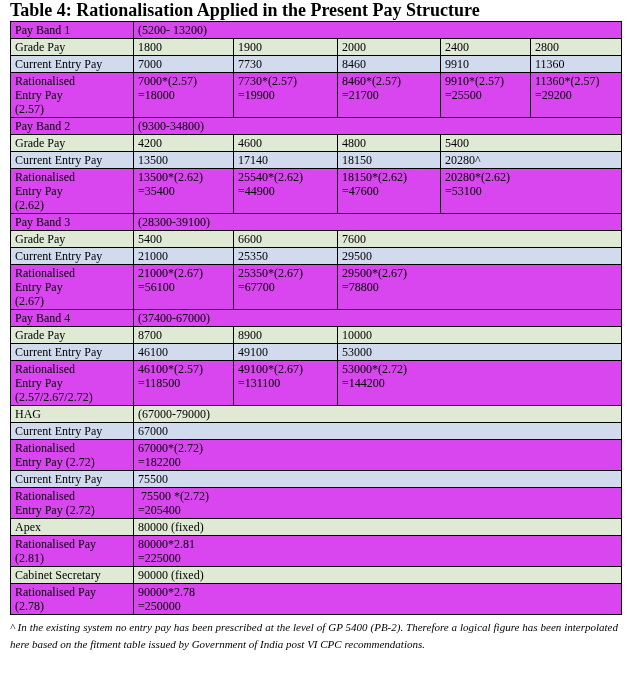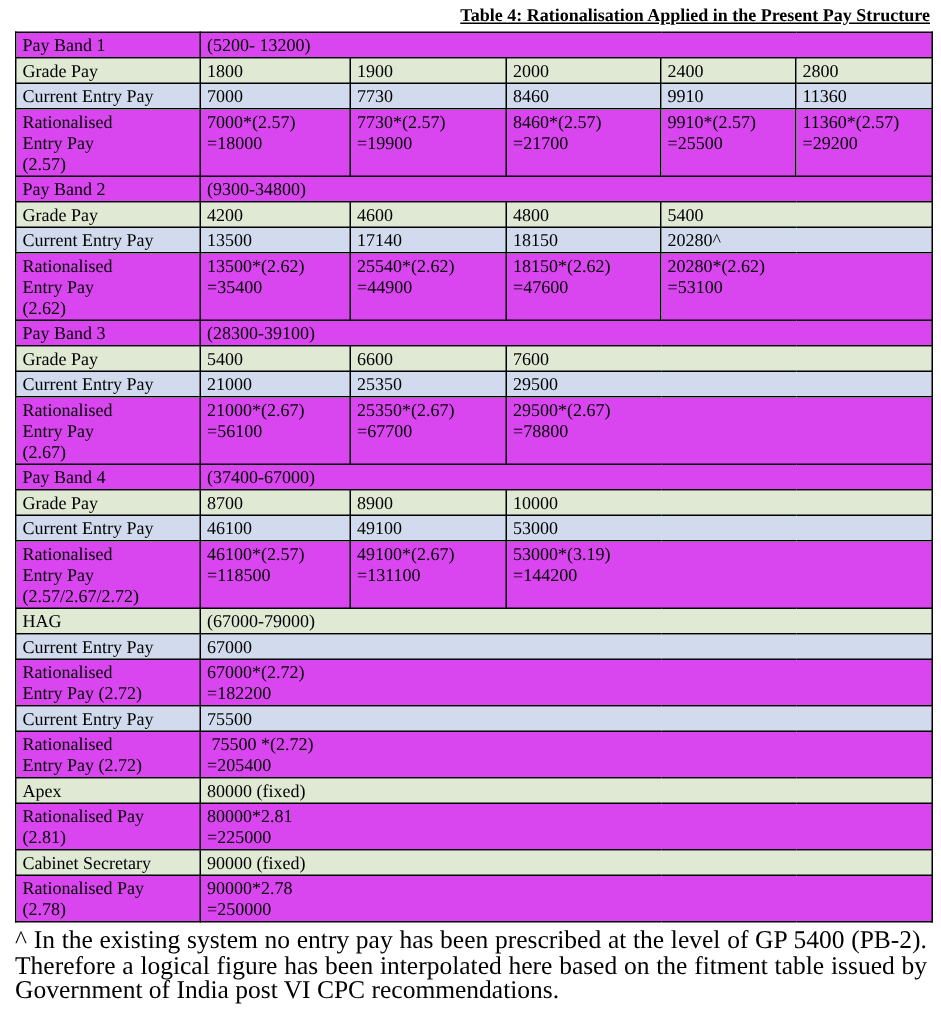--- a/index.html
+++ b/index.html
@@ -14,26 +14,25 @@
     font-family: "Liberation Serif", serif;
     color: #000000;
   }
   .page {
     width: 627px;
     height: 676px;
     box-sizing: border-box;
     padding: 2px 7px 0 10px;
   }
   .title {
-    text-align: right;
+    text-align: left;
     font-weight: bold;
-    font-size: 12px;
+    font-size: 18px;
     line-height: 15px;
     margin: 1px 0 3px 0;
-    text-decoration: underline;
   }
   table.pay-table {
     border-collapse: collapse;
     table-layout: fixed;
     width: 611px;
     font-size: 12px;
   }
   table.pay-table td {
     border: 1px solid var(--border, #000);
     vertical-align: top;
@@ -48,21 +47,22 @@
   }
   tr.row-entry td {
     background: var(--row_blue, #d2dbee);
   }
   tr.row-band td,
   tr.row-calc td {
     background: #d946ef;
   }
   .footnote {
     margin-top: 4px;
-    font-size: 17px;
+    font-style: italic;
+    font-size: 11px;
     line-height: 16.5px;
     text-align: justify;
     width: 608px;
   }
 </style>
 </head>
 <body>
 
 <div class="page">
   <div class="title">Table 4: Rationalisation Applied in the Present Pay Structure</div>
@@ -187,21 +187,21 @@
           <td colspan="3">53000</td>
         </tr>
         <tr class="row-calc">
           <td>Rationalised
 Entry Pay
 (2.57/2.67/2.72)</td>
           <td>46100*(2.57)
 =118500</td>
           <td>49100*(2.67)
 =131100</td>
-          <td colspan="3">53000*(3.19)
+          <td colspan="3">53000*(2.72)
 =144200</td>
         </tr>
         <tr class="row-level">
           <td>HAG</td>
           <td colspan="5">(67000-79000)</td>
         </tr>
         <tr class="row-entry">
           <td>Current Entry Pay</td>
           <td colspan="5">67000</td>
         </tr>

